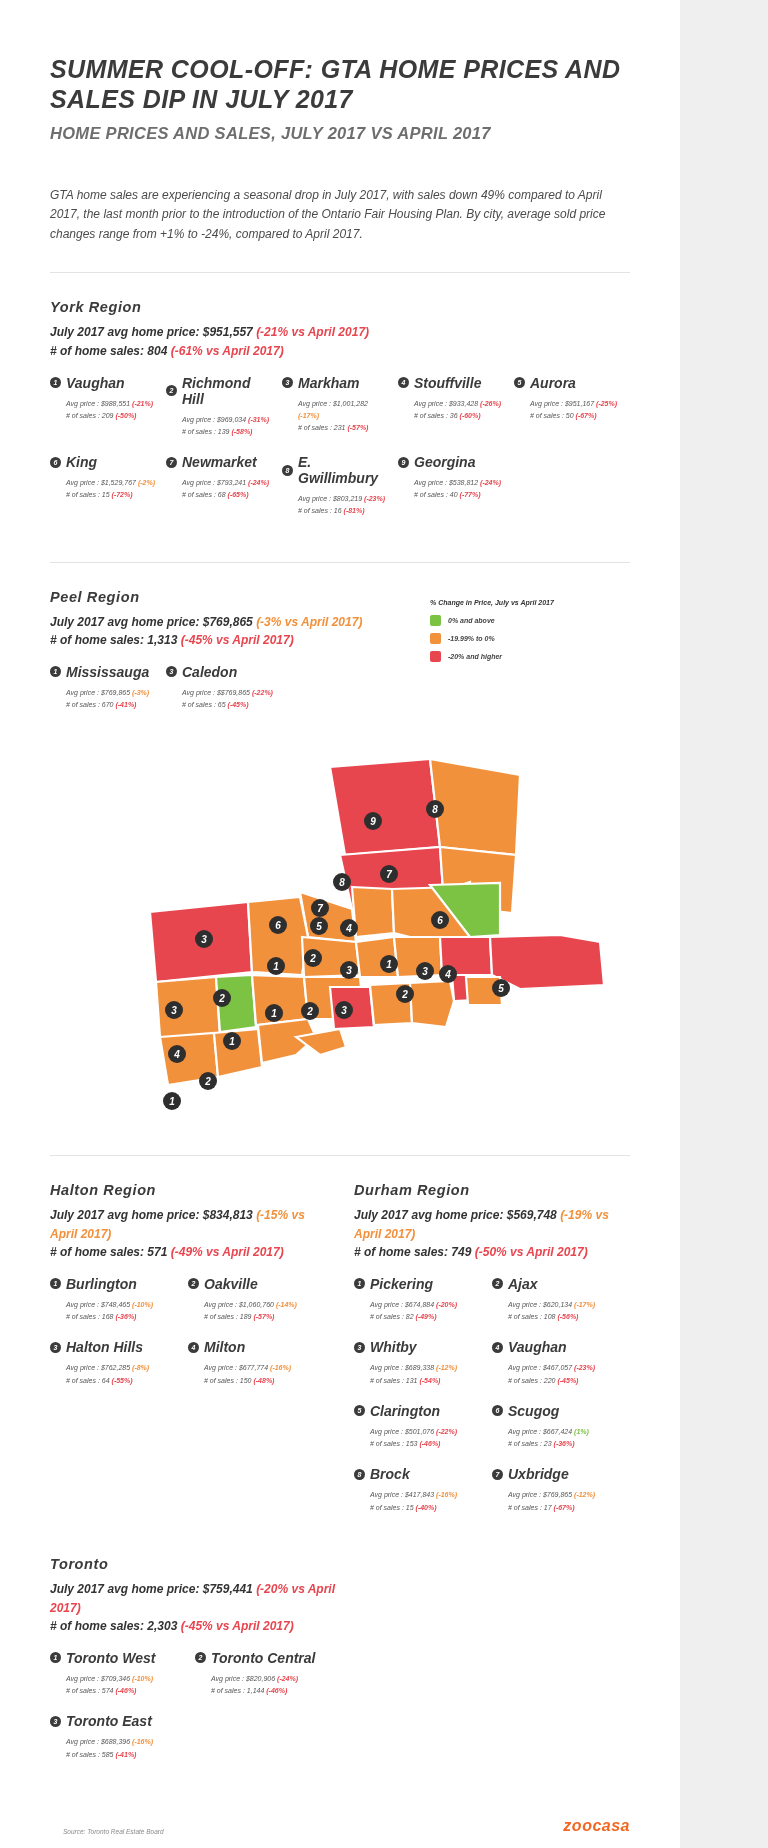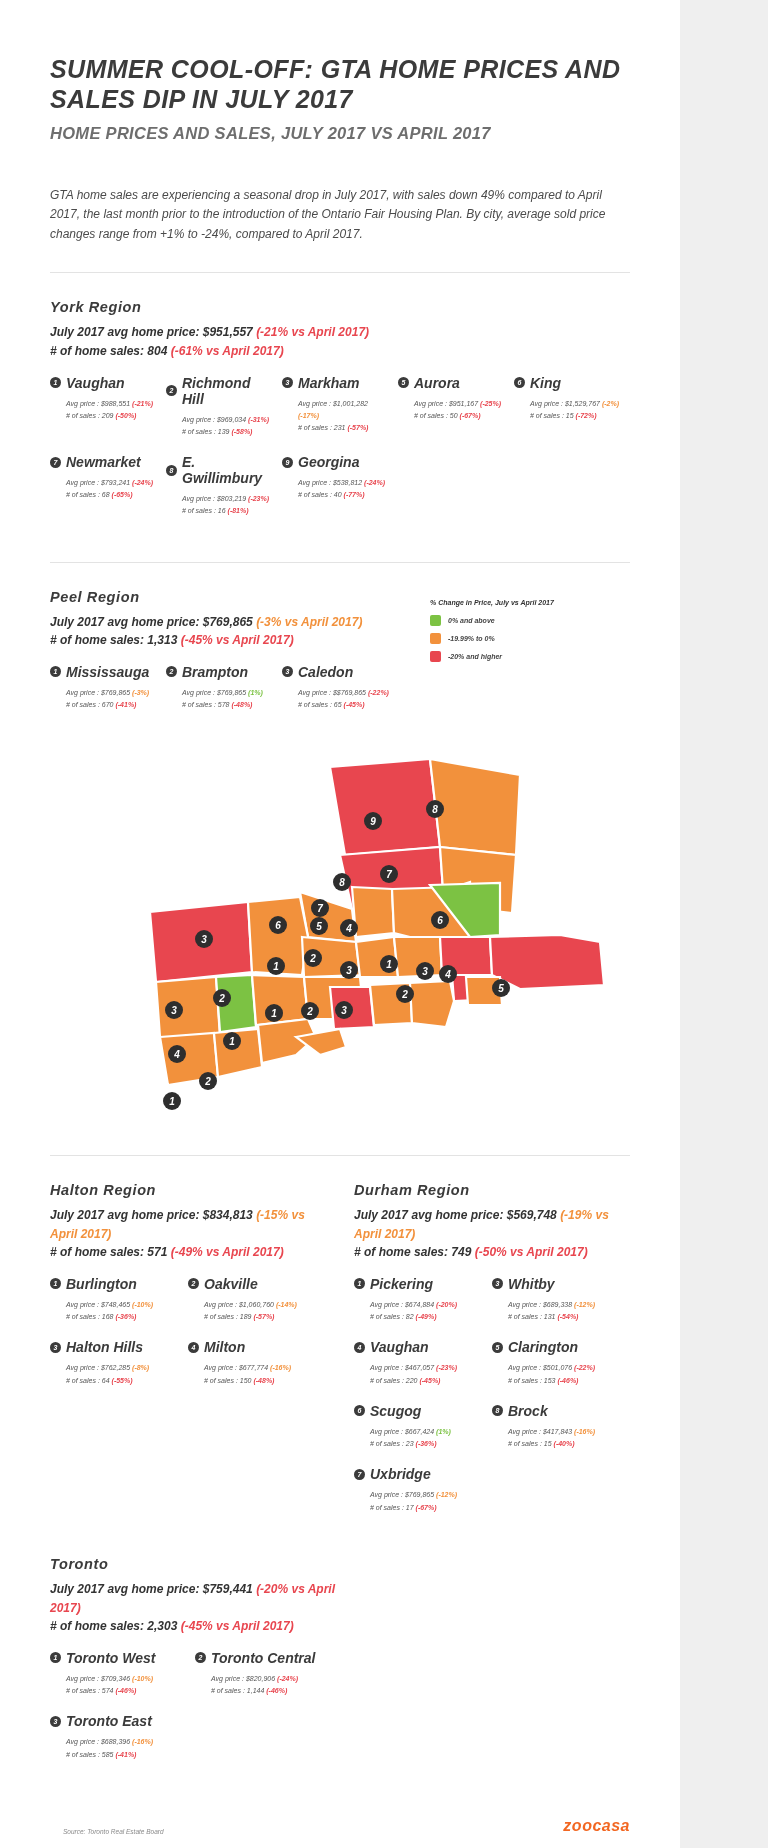--- a/index.html
+++ b/index.html
@@ -204,20 +204,30 @@
             <span class="bullet">3</span>
             <span class="city-name">Markham</span>
           </div>
           <div class="city-lines">
             <div><span>Avg price : $1,001,282</span> <span class="pct orange">(-17%)</span></div>
             <div><span># of sales : 231</span> <span class="pct red">(-57%)</span></div>
           </div>
         </div>
       <div class="city">
           <div class="city-head">
+            <span class="bullet">4</span>
+            <span class="city-name">Stouffville</span>
+          </div>
+          <div class="city-lines">
+            <div><span>Avg price : $933,428</span> <span class="pct red">(-26%)</span></div>
+            <div><span># of sales : 36</span> <span class="pct red">(-60%)</span></div>
+          </div>
+        </div>
+      <div class="city">
+          <div class="city-head">
             <span class="bullet">5</span>
             <span class="city-name">Aurora</span>
           </div>
           <div class="city-lines">
             <div><span>Avg price : $951,167</span> <span class="pct red">(-25%)</span></div>
             <div><span># of sales : 50</span> <span class="pct red">(-67%)</span></div>
           </div>
         </div>
       <div class="city">
           <div class="city-head">
@@ -287,30 +297,20 @@
     </div>
     <div class="city-grid">
       <div class="city">
           <div class="city-head">
             <span class="bullet">1</span>
             <span class="city-name">Mississauga</span>
           </div>
           <div class="city-lines">
             <div><span>Avg price : $769,865</span> <span class="pct orange">(-3%)</span></div>
             <div><span># of sales : 670</span> <span class="pct red">(-41%)</span></div>
-          </div>
-        </div>
-      <div class="city">
-          <div class="city-head">
-            <span class="bullet">2</span>
-            <span class="city-name">Brampton</span>
-          </div>
-          <div class="city-lines">
-            <div><span>Avg price : $769,865</span> <span class="pct green">(1%)</span></div>
-            <div><span># of sales : 578</span> <span class="pct red">(-48%)</span></div>
           </div>
         </div>
       <div class="city">
           <div class="city-head">
             <span class="bullet">3</span>
             <span class="city-name">Caledon</span>
           </div>
           <div class="city-lines">
             <div><span>Avg price : $$769,865</span> <span class="pct red">(-22%)</span></div>
             <div><span># of sales : 65</span> <span class="pct red">(-45%)</span></div>
@@ -482,20 +482,30 @@
                 <span class="bullet">1</span>
                 <span class="city-name">Pickering</span>
               </div>
               <div class="city-lines">
                 <div><span>Avg price : $674,884</span> <span class="pct red">(-20%)</span></div>
                 <div><span># of sales : 82</span> <span class="pct red">(-49%)</span></div>
               </div>
             </div>
           <div class="city">
               <div class="city-head">
+                <span class="bullet">2</span>
+                <span class="city-name">Ajax</span>
+              </div>
+              <div class="city-lines">
+                <div><span>Avg price : $620,134</span> <span class="pct orange">(-17%)</span></div>
+                <div><span># of sales : 108</span> <span class="pct red">(-56%)</span></div>
+              </div>
+            </div>
+          <div class="city">
+              <div class="city-head">
                 <span class="bullet">3</span>
                 <span class="city-name">Whitby</span>
               </div>
               <div class="city-lines">
                 <div><span>Avg price : $689,338</span> <span class="pct orange">(-12%)</span></div>
                 <div><span># of sales : 131</span> <span class="pct red">(-54%)</span></div>
               </div>
             </div>
           <div class="city">
               <div class="city-head">

